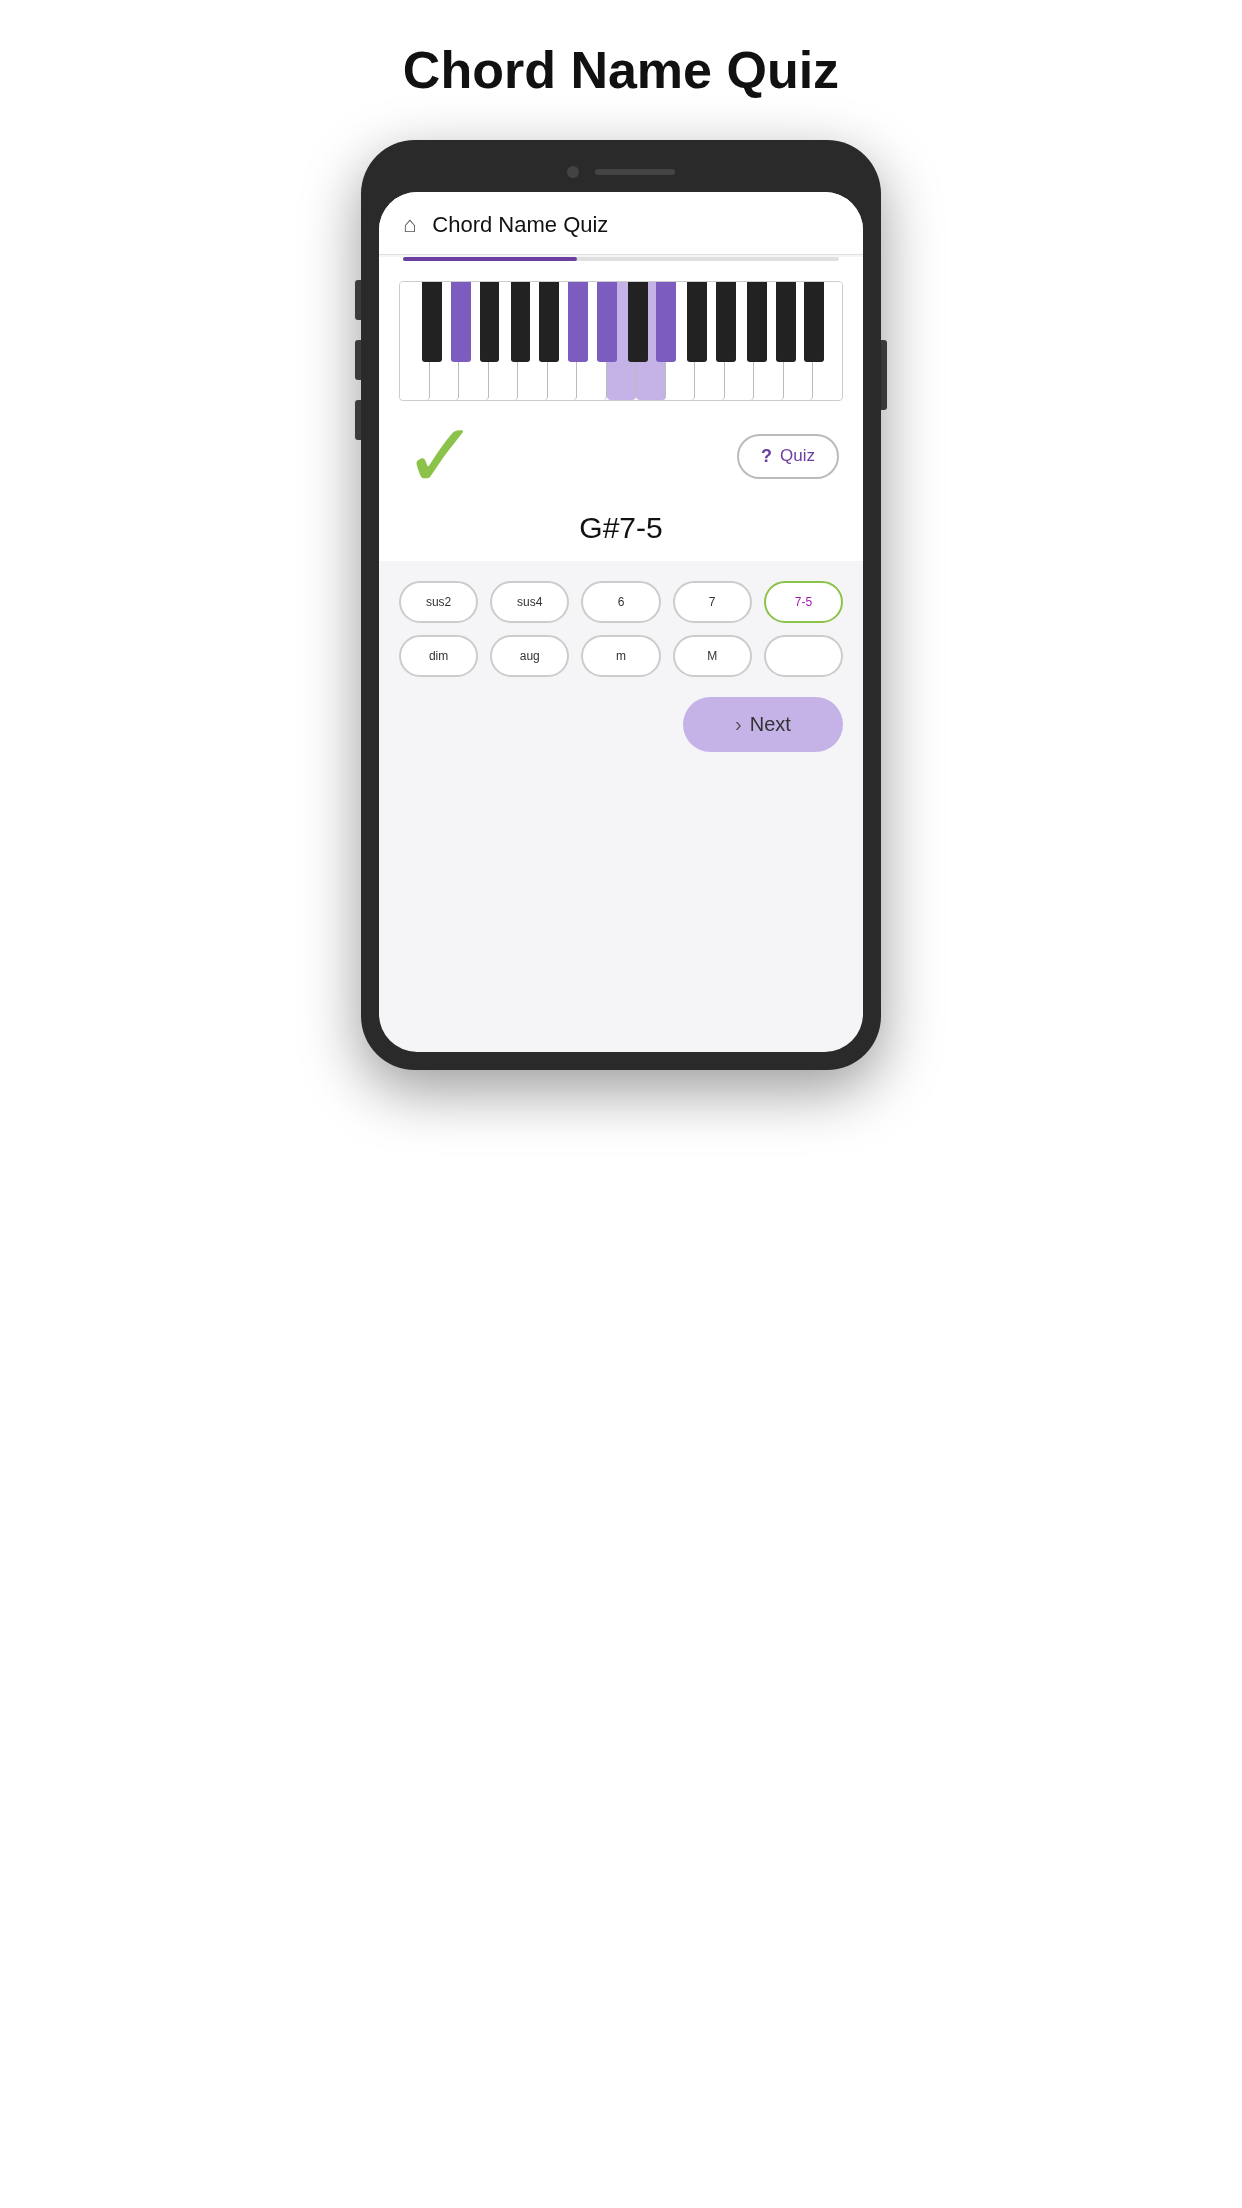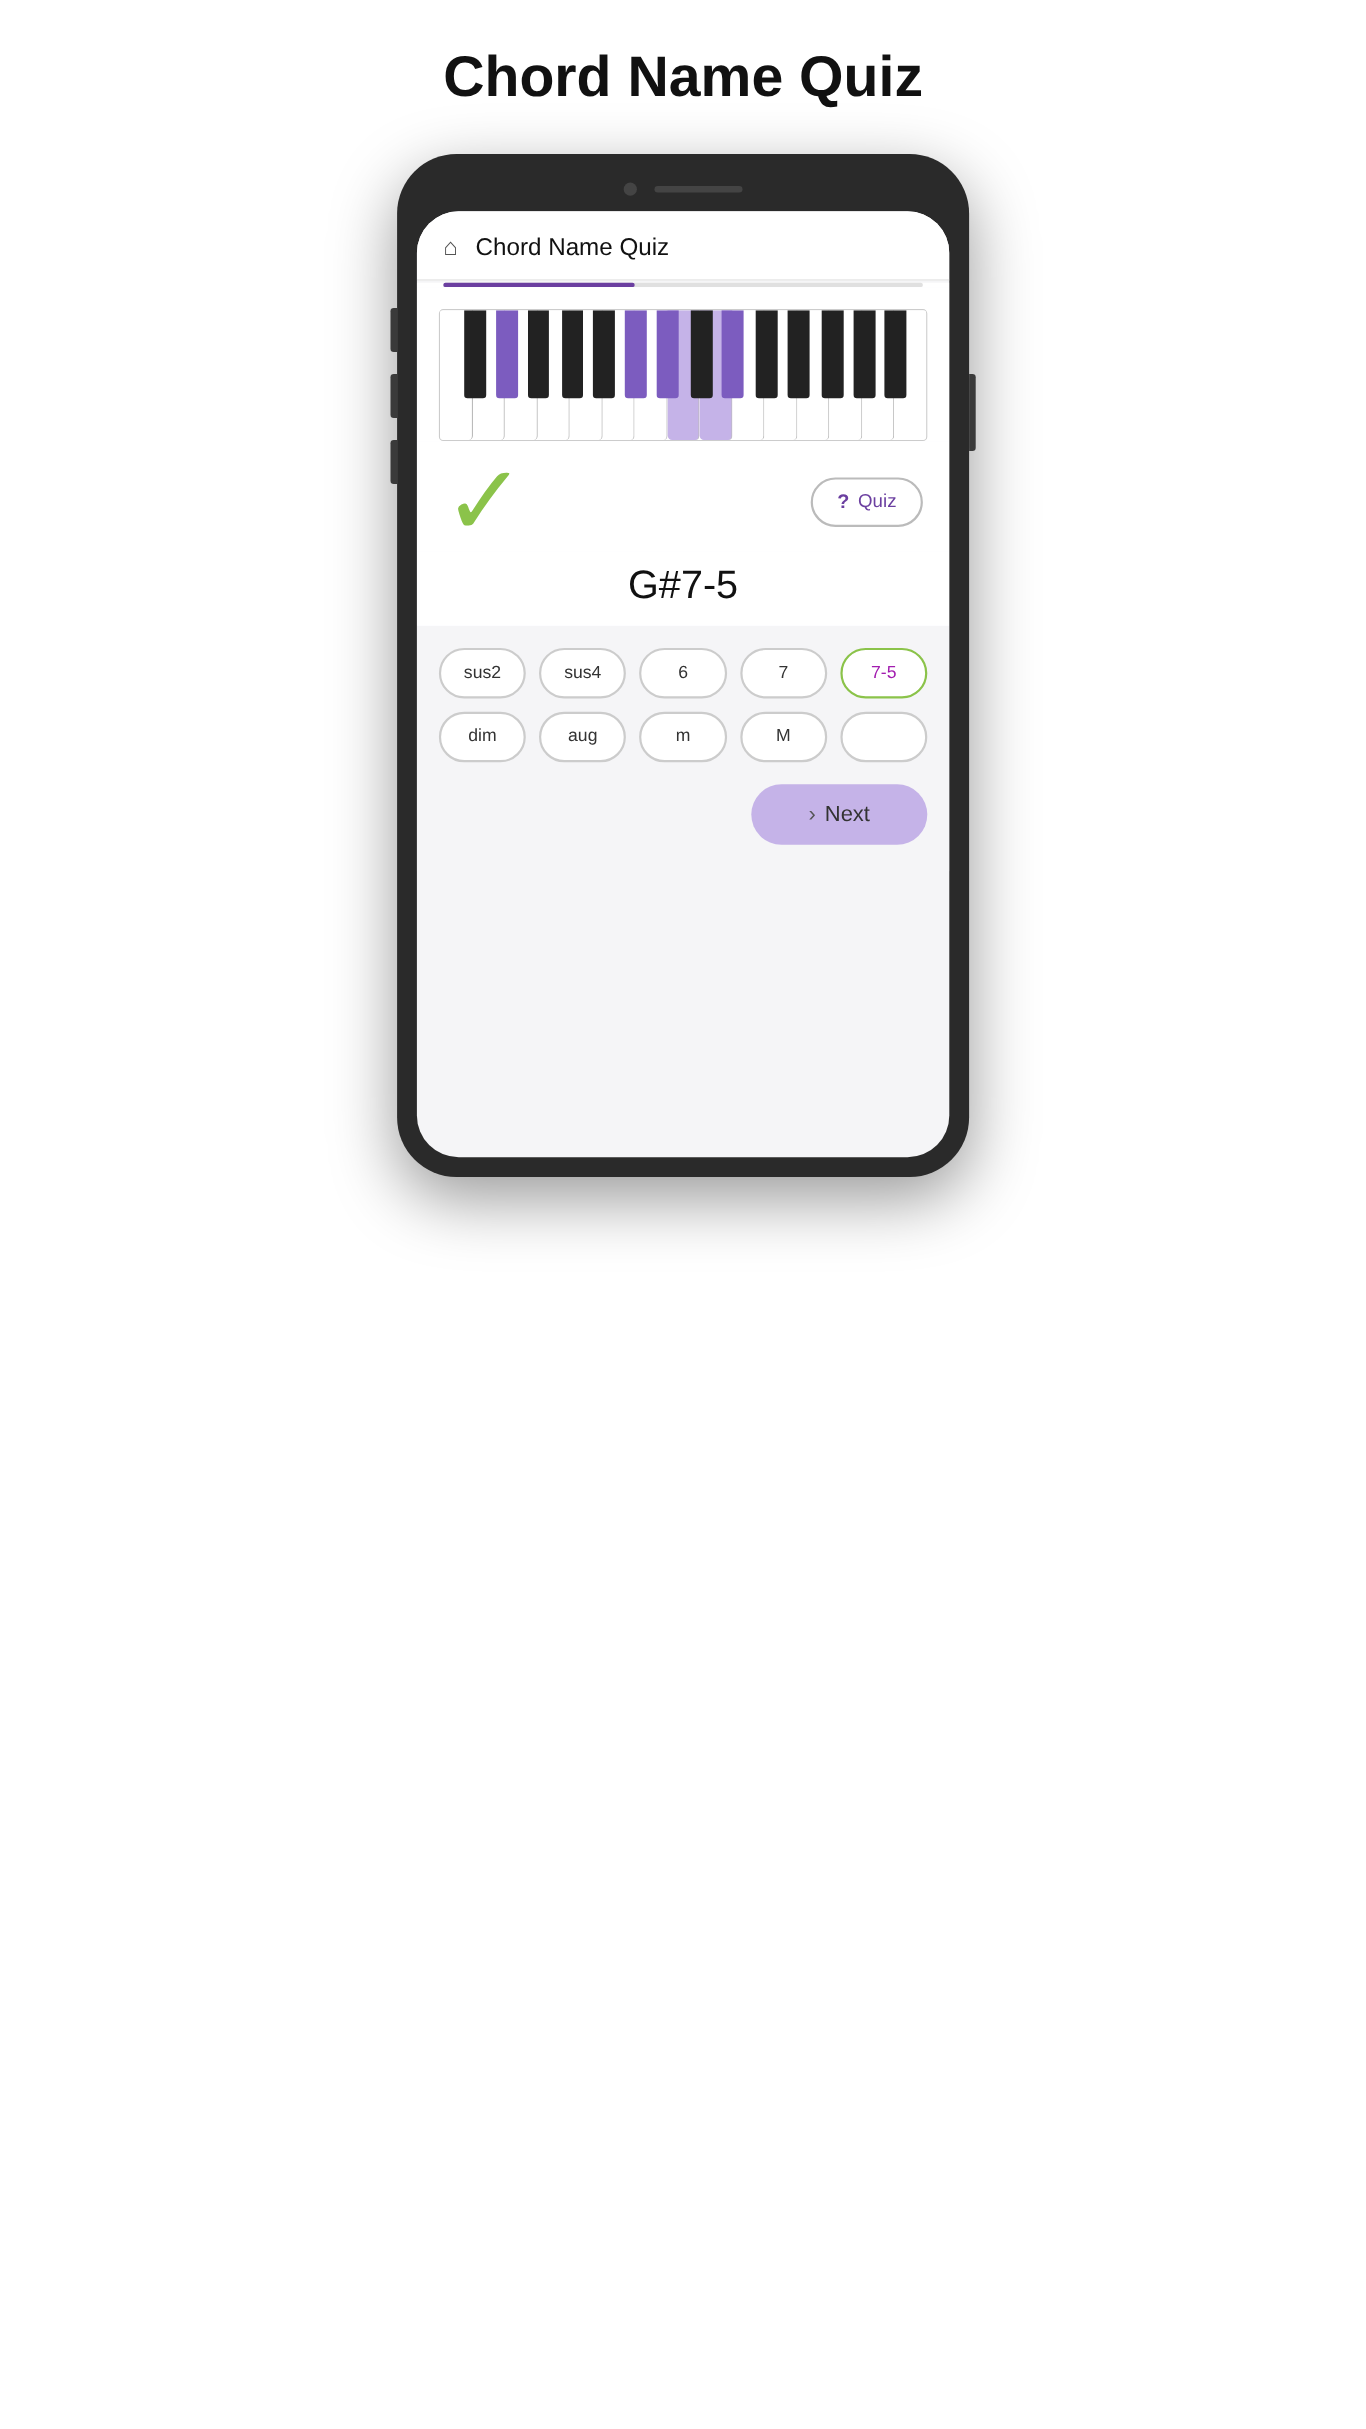--- a/index.html
+++ b/index.html
@@ -211,40 +211,40 @@
     .skip-btn .question-mark {
       font-weight: 700;
       font-size: 18px;
     }
 
     
     .chord-name {
       background: #fff;
       text-align: center;
       padding: 10px 0 16px;
-      font-size: 36px;
+      font-size: 30px;
       font-weight: 500;
       color: #111;
     }
 
     
     .answer-grid {
       background: #f5f5f7;
       padding: 20px 20px 10px;
       display: grid;
       grid-template-columns: repeat(5, 1fr);
       gap: 12px;
     }
 
     .answer-btn {
       border: 2px solid #ccc;
       border-radius: 28px;
       background: #fff;
       padding: 12px 6px;
-      font-size: 16px;
+      font-size: 12px;
       color: #333;
       text-align: center;
       cursor: pointer;
     }
 
     .answer-btn.selected {
       border-color: #8bc34a;
       color: #a21caf;
     }
 

